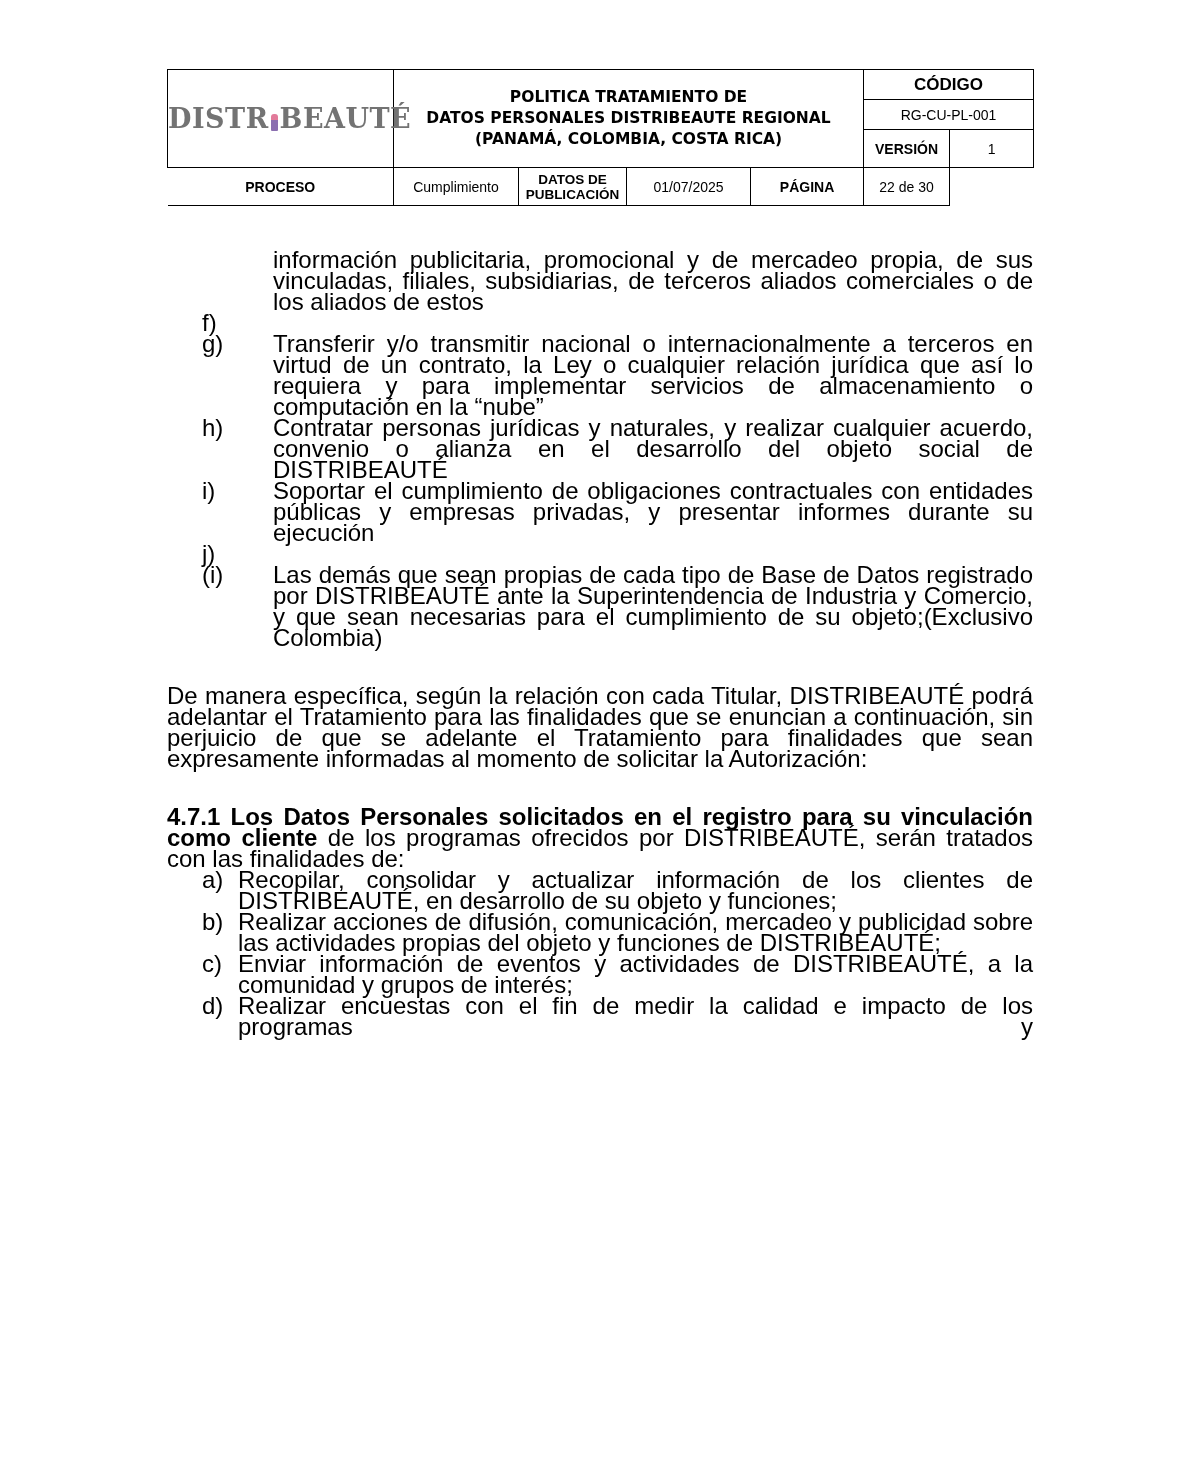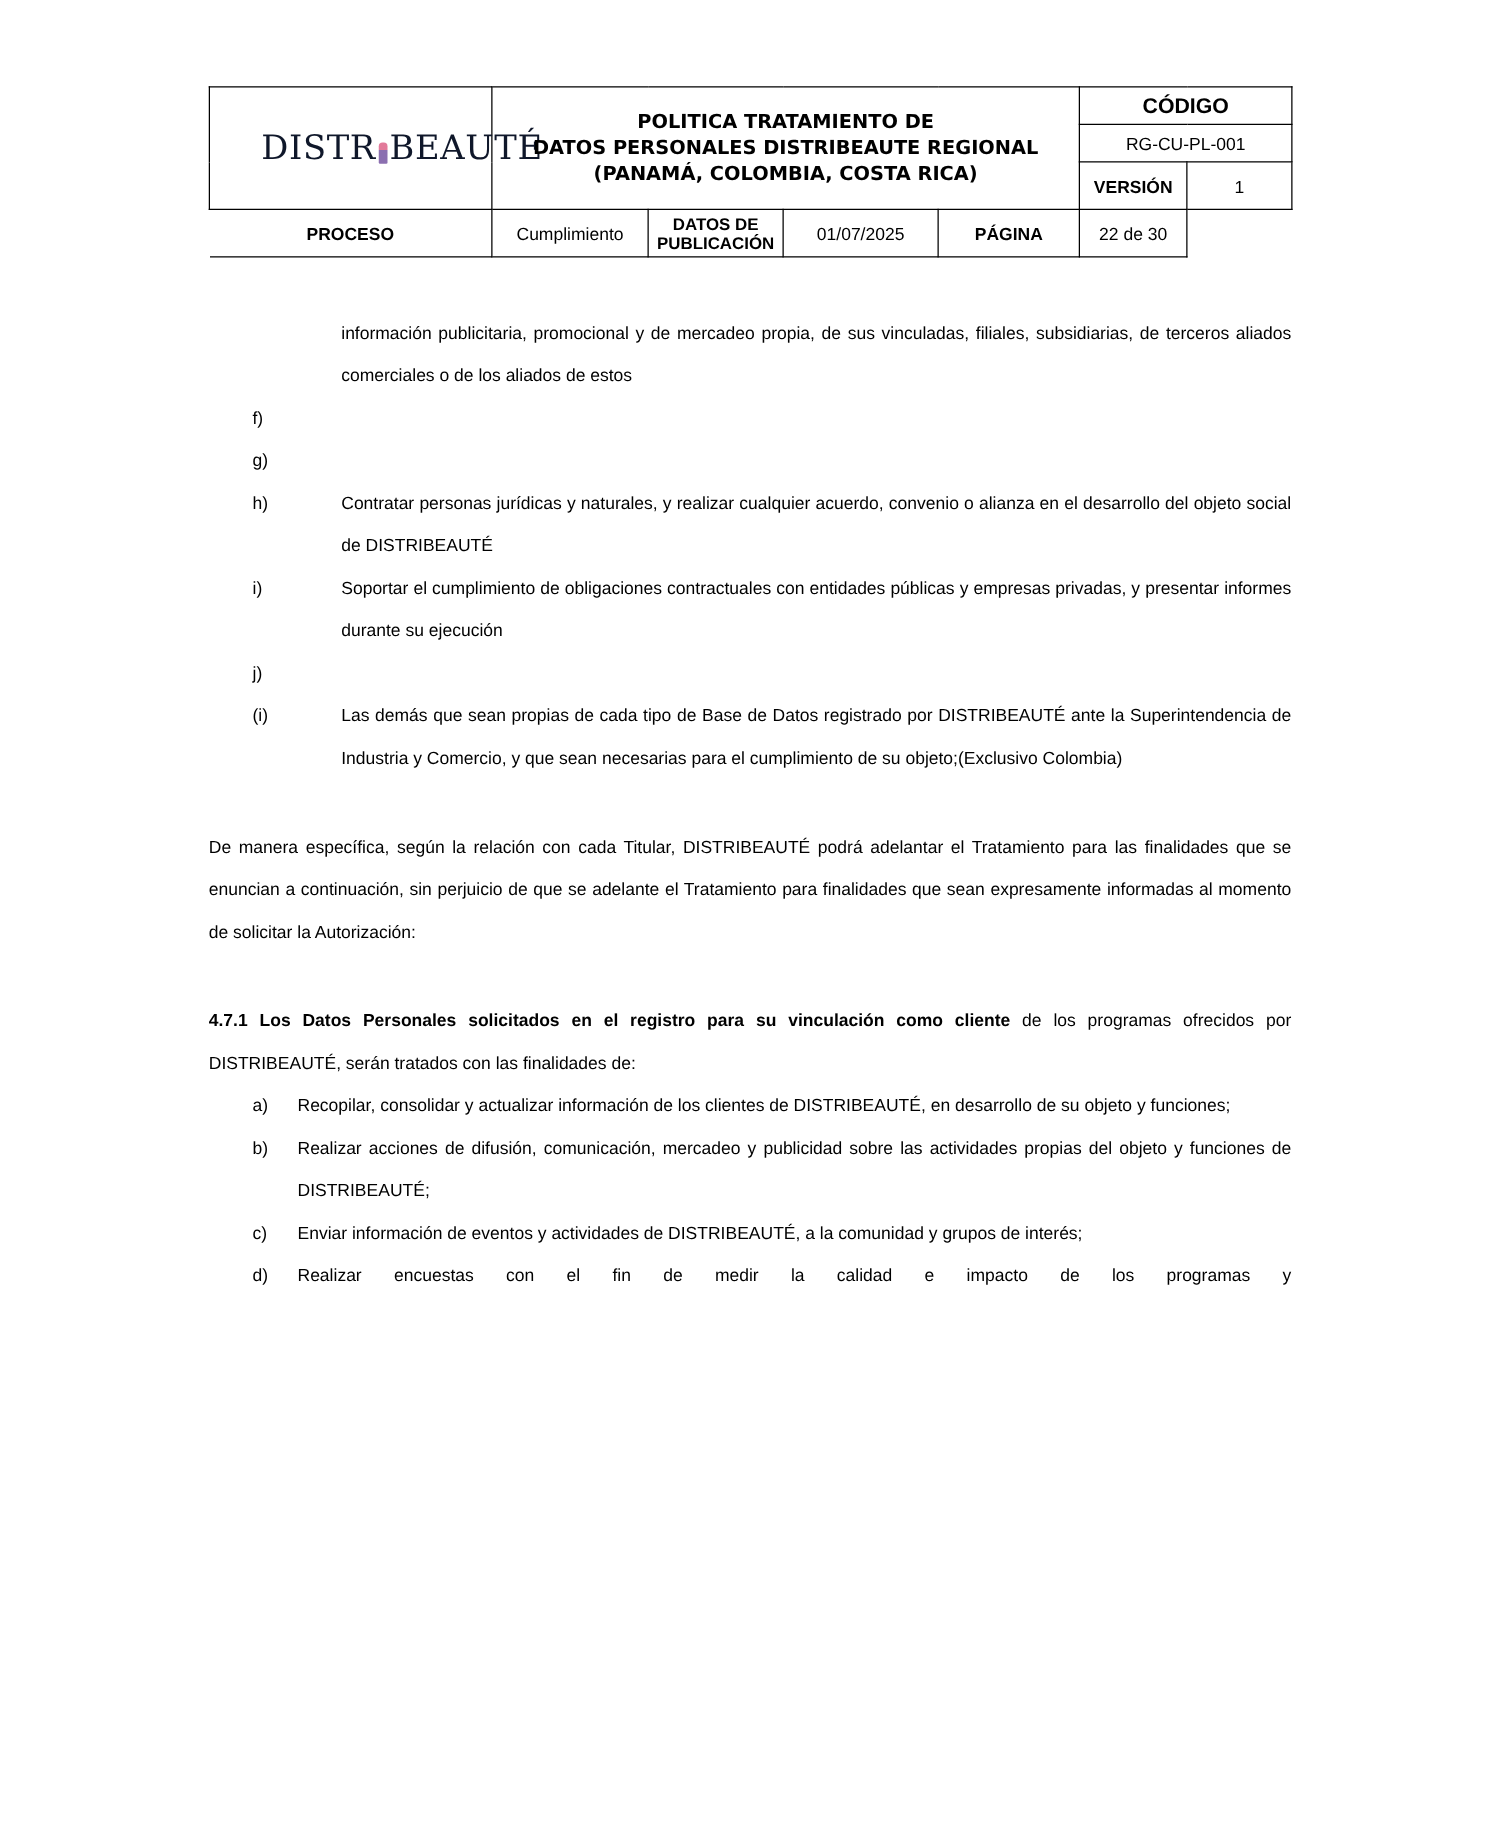--- a/index.html
+++ b/index.html
@@ -3,28 +3,28 @@
 <meta charset="utf-8">
 <style>
   html, body { margin: 0; padding: 0; background: #ffffff; }
   body { width: 1200px; height: 1463px; position: relative; font-family: "Liberation Sans", sans-serif; color: #000; overflow: hidden; }
 
   
   .hdr { position: absolute; left: 167px; top: 69px; width: 866px; height: 136px; border-collapse: collapse; table-layout: fixed; }
   .hdr td { border: 1px solid #000; padding: 0; text-align: center; vertical-align: middle; font-size: 14px; }
   .hdr .b { font-weight: bold; margin-top: 12px; }
   .logo-cell { width: 225px; }
-  .logo { font-family: "DejaVu Serif", serif; font-weight: normal; font-size: 27px; color: #0f172a; letter-spacing: 0.5px; display: inline-flex; align-items: flex-end; margin-left: 41px; }
+  .logo { font-family: "DejaVu Serif", serif; font-weight: bold; font-size: 27px; color: #737373; letter-spacing: 0.5px; display: inline-flex; align-items: flex-end; }
   .logo .lip { display: inline-block; width: 7px; height: 17px; margin: 0 2px 3px 2px; background: linear-gradient(#e27a9a 0 35%, #8b6fb0 35% 100%); border-radius: 3px 3px 1px 1px; }
   .title { font-weight: bold; font-size: 15.5px; line-height: 21px; font-family: "DejaVu Sans", sans-serif; }
   .small { font-size: 14px; }
   .hdr .tight { font-size: 13.5px; line-height: 15px; font-weight: bold; }
 
   
-  .content { position: absolute; left: 167px; top: 249px; width: 866px; font-size: 14px; line-height: 34px; }
+  .content { position: absolute; left: 167px; top: 249px; width: 866px; font-size: 24px; line-height: 21px; }
   .list-item { display: flex; }
   .list-item .mk { width: 106px; flex: none; padding-left: 35px; box-sizing: border-box; }
   .list-item .tx { flex: 1; text-align: justify; }
   .cont { padding-left: 106px; text-align: justify; }
   .para { text-align: justify; margin-top: 37px; }
   .section { text-align: justify; margin-top: 37px; }
   .list2 .mk { width: 71px; padding-left: 35px; }
   .bold { font-weight: bold; }
 </style>
 </head>
@@ -81,20 +81,21 @@
 
 <div class="content">
   <div class="cont">información publicitaria, promocional y de mercadeo propia, de sus vinculadas, filiales, subsidiarias, de terceros aliados comerciales o de los aliados de estos</div>
 
   <div>
     <div class="list-item">
         <span class="mk">f)</span>
       </div>
     <div class="list-item">
         <span class="mk">g)</span>
+        <span class="tx">Transferir y/o transmitir nacional o internacionalmente a terceros en virtud de un contrato, la Ley o cualquier relación jurídica que así lo requiera y para implementar servicios de almacenamiento o computación en la “nube”</span>
       </div>
     <div class="list-item">
         <span class="mk">h)</span>
         <span class="tx">Contratar personas jurídicas y naturales, y realizar cualquier acuerdo, convenio o alianza en el desarrollo del objeto social de DISTRIBEAUTÉ</span>
       </div>
     <div class="list-item">
         <span class="mk">i)</span>
         <span class="tx">Soportar el cumplimiento de obligaciones contractuales con entidades públicas y empresas privadas, y presentar informes durante su ejecución</span>
       </div>
     <div class="list-item">

